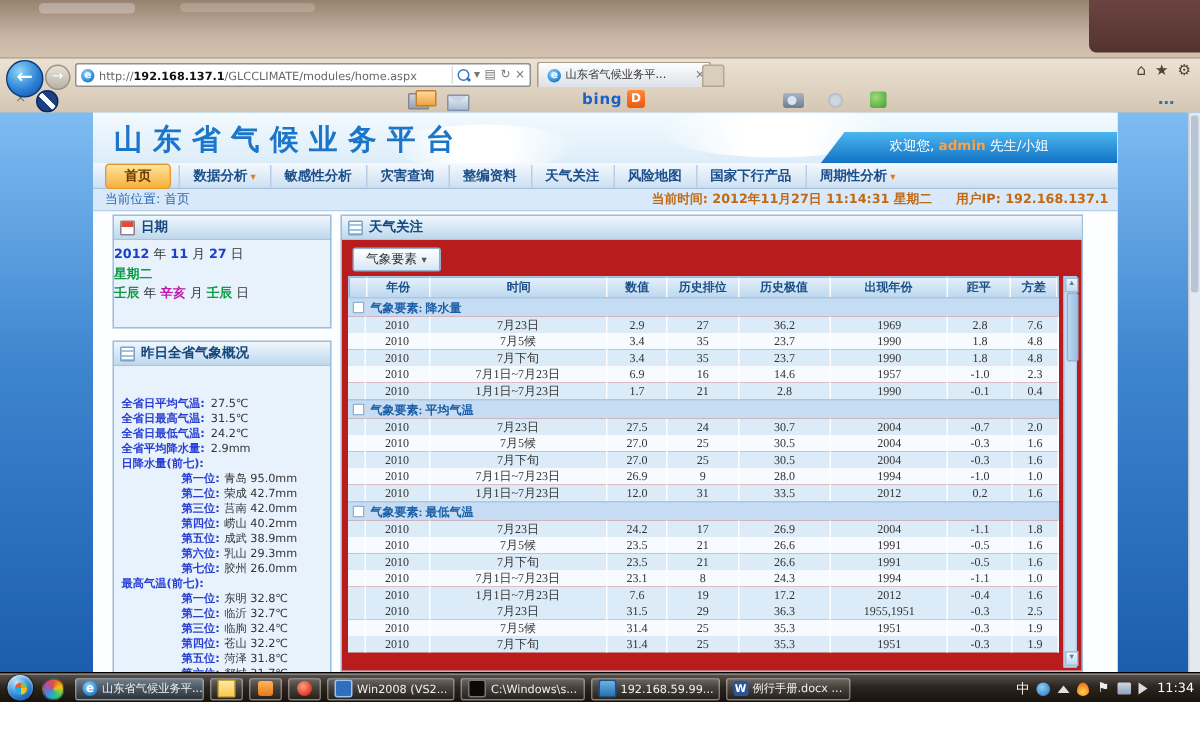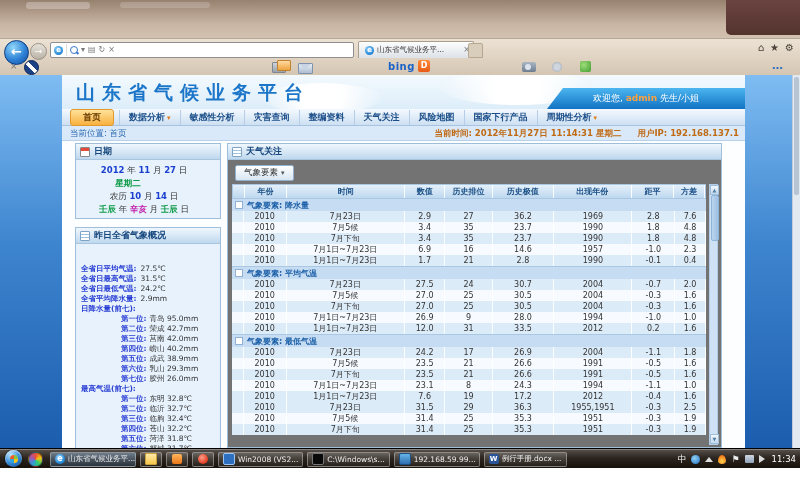--- a/index.html
+++ b/index.html
@@ -82,36 +82,36 @@
 
   .pg-body{position:absolute;top:66px;left:0;right:0;bottom:0;background:#fdfeff;}
 
   .panel{position:absolute;border:1px solid #9fbeda;background:#e7f2fc;box-sizing:border-box;}
   .panel-h{height:15px;background:linear-gradient(180deg,#f0f7fd,#bfd8ee);border-bottom:1px solid #a9c6e0;
            display:flex;align-items:center;padding:0 4px;font-size:9px;font-weight:bold;color:#16477d;gap:4px;}
   .cal-icon{width:8px;height:8px;border:1px solid #888;background:linear-gradient(180deg,#e5493a 40%,#fff 40%);border-radius:1px;flex:none;}
   .list-icon{width:8px;height:8px;border:1px solid #7fa3c4;background:repeating-linear-gradient(180deg,#fff 0 1.5px,#9ec4e4 1.5px 3px);border-radius:1px;flex:none;}
 
   .sidebar-cal{left:13px;top:2px;width:146px;height:76px;}
-  .cal-line{text-align:center;line-height:13px;font-size:8.5px;color:#222;padding-right:8px;}
+  .cal-line{text-align:left;line-height:13px;font-size:8.5px;color:#222;padding-right:8px;}
   .cal-body{padding-top:4px;}
   .cal-line:nth-child(2){padding-right:40px;}
   .num{color:#1a3fd0;font-weight:bold;} .unit{color:#333;}
   .green{color:#0b9a44;font-weight:bold;} .magenta{color:#c018a8;font-weight:bold;}
 
   .sidebar-ov{left:13px;top:86px;width:146px;height:400px;}
   .ov-body{padding:20px 5px;}
   .ov-line{line-height:10px;font-size:7.5px;white-space:nowrap;}
   .ov-label{color:#2a3fd4;font-weight:bold;}
   .ov-value{color:#333;margin-left:4px;}
   .rank-line{padding-left:40px;}
   .rank-station{color:#333;margin-left:3px;}
 
   .main{left:165px;top:2px;width:495px;bottom:0;}
-  .main-b{position:absolute;top:16px;left:0;right:0;bottom:0;background:#737373;overflow:hidden;}
+  .main-b{position:absolute;top:16px;left:0;right:0;bottom:0;background:#b91c1c;overflow:hidden;font-family:Liberation Serif, serif;}
   .elem-btn{position:absolute;left:7px;top:5px;height:14px;padding:0 8px;display:flex;align-items:center;gap:3px;
             background:linear-gradient(180deg,#ffffff,#d8e6f3);border:1px solid #93b1cd;border-radius:2px;
             font-size:8.5px;color:#333;}
   .elem-btn .arr{font-size:7px;color:#555;}
 
   .tbl{position:absolute;left:4px;top:24px;right:15px;}
   .t-row{display:flex;height:11px;}
   .t-row.head{height:13px;background:linear-gradient(180deg,#e4f0fb,#bed8ef);border:1px solid #aac8e4;border-bottom:none;}
   .t-cell{font-size:8px;line-height:11px;text-align:center;border-right:1px solid rgba(255,255,255,.9);
           overflow:hidden;white-space:nowrap;box-sizing:border-box;color:#333;}
@@ -174,20 +174,21 @@
     <div class="dk-shape1"></div>
     <div class="dk-shape2"></div>
     <div class="win-behind"></div>
   </div>
 
   <div class="chrome">
     <div class="back-btn">←</div>
     <div class="fwd-btn">→</div>
     <div class="url-box">
       <span class="fav-e">e</span>
+      <span class="url-text"><span>http://</span><b>192.168.137.1</b><span>/GLCCLIMATE/modules/home.aspx</span></span>
       <span class="url-icons">
         <span class="sch"></span>
         <span class="mini">▾</span>
         <span class="mini">▤</span>
         <span class="mini">↻</span>
         <span class="mini">×</span>
       </span>
     </div>
     <div class="tab">
       <span class="fav-e">e</span>
@@ -251,21 +252,20 @@
       <div class="pg-body">
 
         <div class="panel sidebar-cal">
           <div class="panel-h">
             <span class="cal-icon"></span>
             <span>日期</span>
           </div>
           <div class="cal-body">
               <div class="cal-line"><span class="num">2012</span><span class="unit"> 年 </span><span class="num">11</span><span class="unit"> 月 </span><span class="num">27</span><span class="unit"> 日</span></div>
               <div class="cal-line"><span class="green">星期二</span></div>
-              <div class="cal-line"><span class="unit">农历 </span><span class="num">10</span><span class="unit"> 月 </span><span class="num">14</span><span class="unit"> 日</span></div>
               <div class="cal-line"><span class="green">壬辰</span><span class="unit"> 年 </span><span class="magenta">辛亥</span><span class="unit"> 月 </span><span class="green">壬辰</span><span class="unit"> 日</span></div>
             </div>
         </div>
 
         <div class="panel sidebar-ov">
           <div class="panel-h">
             <span class="list-icon"></span>
             <span>昨日全省气象概况</span>
           </div>
           <div class="ov-body">

